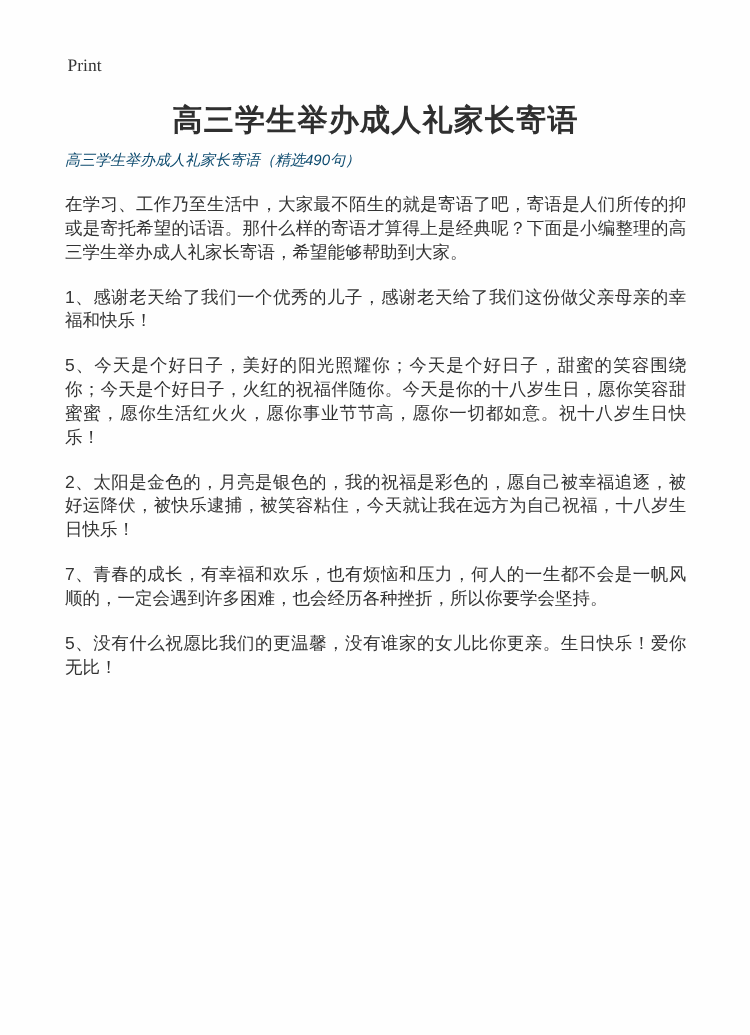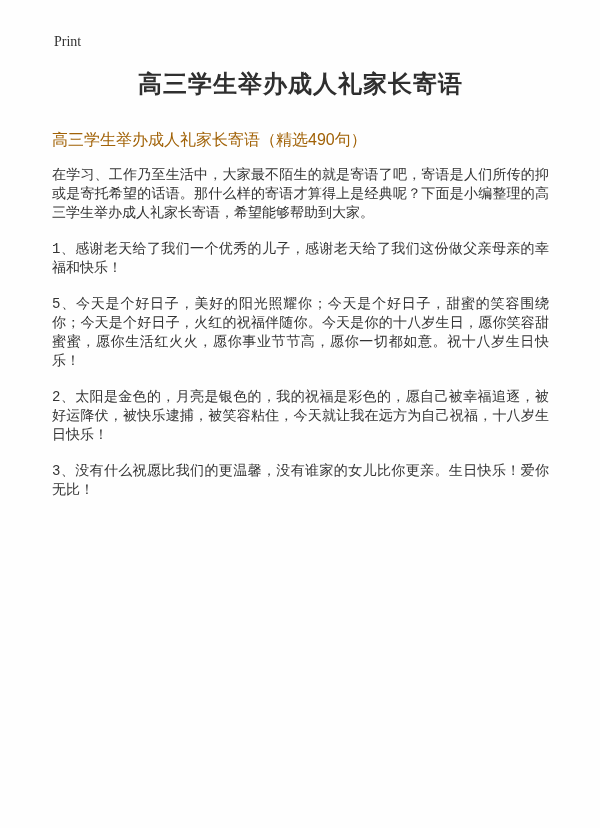--- a/index.html
+++ b/index.html
@@ -6,68 +6,69 @@
     margin: 0;
     padding: 0;
     background: #ffffff;
   }
   .page {
     position: relative;
     width: 600px;
     height: 828px;
     background: #fefefe;
     box-sizing: border-box;
-    padding: 32px 51px 0 52px;
+    padding: 44px 51px 0 52px;
     font-family: "Liberation Sans", sans-serif;
     color: #333333;
     overflow: hidden;
   }
   .print-link {
     display: inline-block;
     font-family: "Liberation Serif", serif;
     font-size: 14px;
     color: #333333;
     text-decoration: none;
     cursor: pointer;
     margin: 0 0 2px 2px;
   }
   h1.doc-title {
-    margin: 16px 0 30px 0;
+    margin: 16px 0 6px 0;
     text-align: center;
     font-size: 24px;
     font-weight: bold;
     letter-spacing: 1px;
     color: #2f2f2f;
   }
   p.doc-subtitle {
     margin: 0 0 15px 0;
-    font-size: 16px;
+    font-size: 12px;
     line-height: 20px;
-    color: #a16207;
+    color: #0c4a6e;
+    font-style: italic;
   }
   p.doc-paragraph {
     margin: 16px 0 17px 0;
     font-size: 14px;
     line-height: 19px;
     text-align: justify;
     color: #333333;
-    font-family: Liberation Mono, monospace;
   }
 </style>
 </head>
 <body>
 
 <div class="page">
 
   <a class="print-link">Print</a>
 
   <h1 class="doc-title">高三学生举办成人礼家长寄语</h1>
 
   <p class="doc-subtitle">高三学生举办成人礼家长寄语（精选490句）</p>
 
   <p class="doc-paragraph">在学习、工作乃至生活中，大家最不陌生的就是寄语了吧，寄语是人们所传的抑或是寄托希望的话语。那什么样的寄语才算得上是经典呢？下面是小编整理的高三学生举办成人礼家长寄语，希望能够帮助到大家。</p>
 
   <p class="doc-paragraph">1、感谢老天给了我们一个优秀的儿子，感谢老天给了我们这份做父亲母亲的幸福和快乐！</p>
   <p class="doc-paragraph">5、今天是个好日子，美好的阳光照耀你；今天是个好日子，甜蜜的笑容围绕你；今天是个好日子，火红的祝福伴随你。今天是你的十八岁生日，愿你笑容甜蜜蜜，愿你生活红火火，愿你事业节节高，愿你一切都如意。祝十八岁生日快乐！</p>
   <p class="doc-paragraph">2、太阳是金色的，月亮是银色的，我的祝福是彩色的，愿自己被幸福追逐，被好运降伏，被快乐逮捕，被笑容粘住，今天就让我在远方为自己祝福，十八岁生日快乐！</p>
-  <p class="doc-paragraph">3、没有什么祝愿比我们的更温馨，没有谁家的女儿比你更亲。生日快乐！爱你无比！</p>
+  <p class="doc-paragraph">7、青春的成长，有幸福和欢乐，也有烦恼和压力，何人的一生都不会是一帆风顺的，一定会遇到许多困难，也会经历各种挫折，所以你要学会坚持。</p>
+  <p class="doc-paragraph">5、没有什么祝愿比我们的更温馨，没有谁家的女儿比你更亲。生日快乐！爱你无比！</p>
 
 </div>
 
 </body></html>

